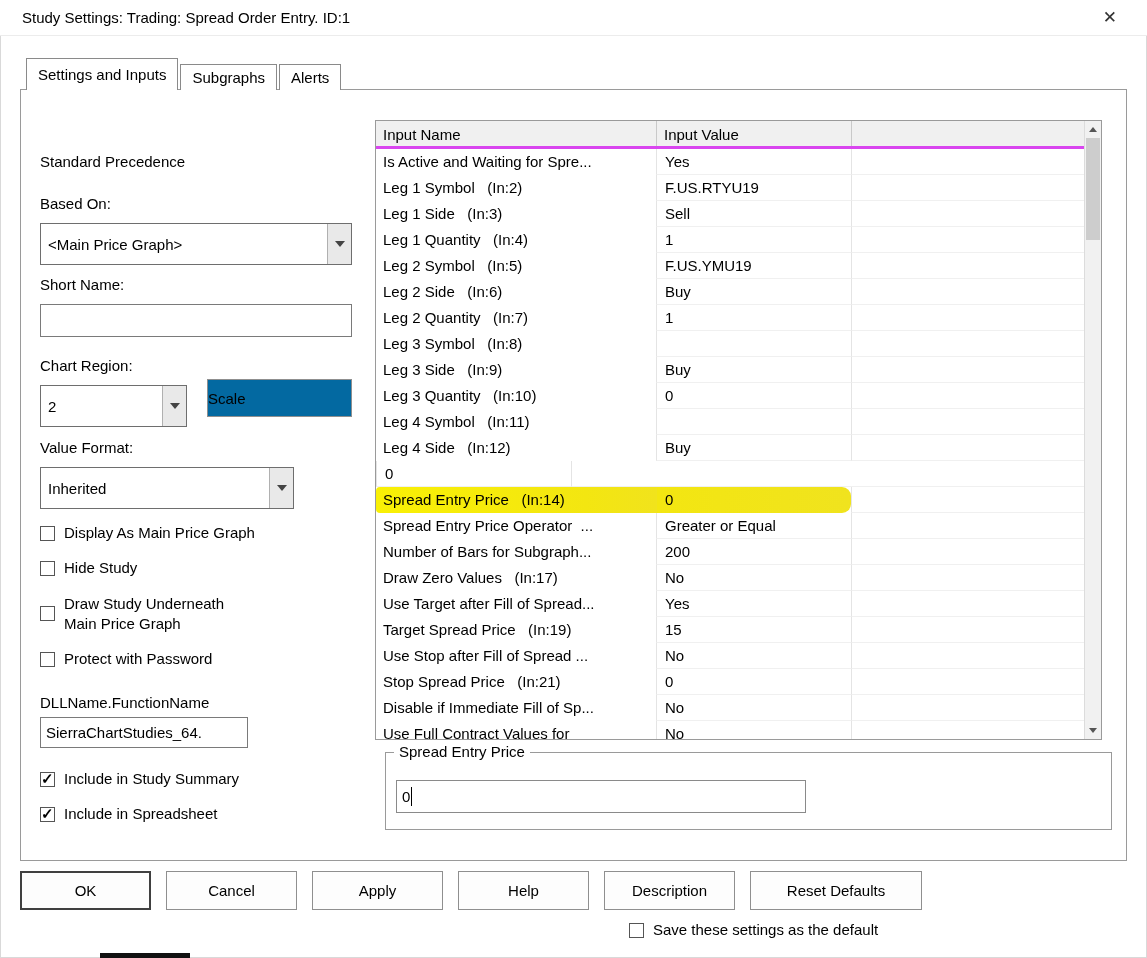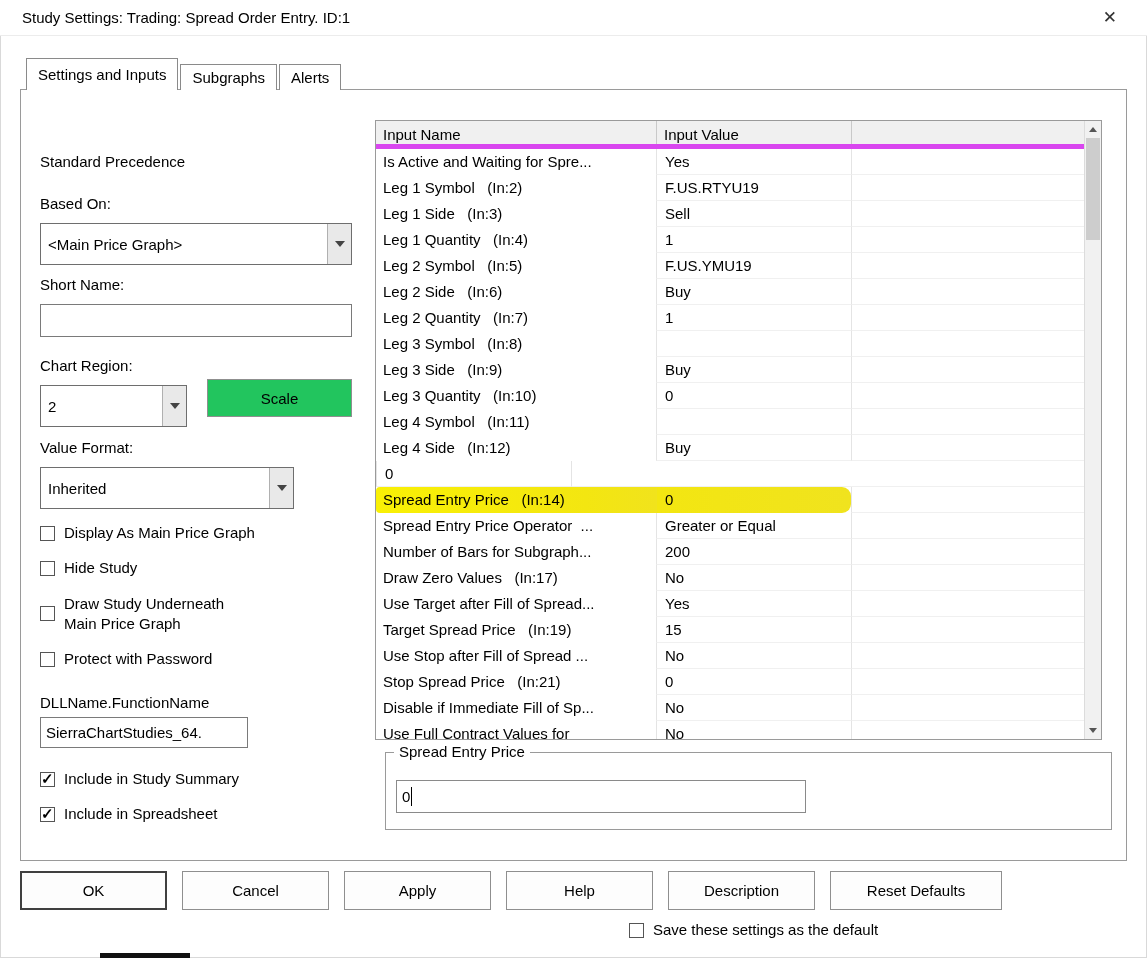--- a/index.html
+++ b/index.html
@@ -35,36 +35,36 @@
   .combo .arrow-btn { width: 24px; align-self: stretch; background: #e9e9e9;
     border-left: 1px solid #b0b0b0; display: flex; align-items: center; justify-content: center; }
   .tri-down { width: 0; height: 0; border-left: 5px solid transparent;
     border-right: 5px solid transparent; border-top: 6px solid #444; }
   .tri-up-s { width: 0; height: 0; border-left: 4px solid transparent;
     border-right: 4px solid transparent; border-bottom: 5px solid #555; }
   .tri-down-s { width: 0; height: 0; border-left: 4px solid transparent;
     border-right: 4px solid transparent; border-top: 5px solid #555; }
   .textbox { position: absolute; border: 1px solid #7a7a7a; background: #fff;
     font-family: "Liberation Sans", sans-serif; font-size: 15px; padding: 0 5px; }
-  .pushbtn { position: absolute; background: #22c55e; border: 1px solid #8f8f8f;
-    font-family: "Liberation Sans", sans-serif; font-size: 15px; text-align: center; }
+  .pushbtn { position: absolute; background: #0369a1; border: 1px solid #8f8f8f;
+    font-family: "Liberation Sans", sans-serif; font-size: 15px; text-align: left; }
 
   
   .cbgroup { position: absolute; }
   .cbrow { display: flex; align-items: center; margin-bottom: 15px; }
   .cbbox { width: 15px; height: 15px; border: 1px solid #555; background: #fff;
     margin-right: 9px; flex: 0 0 15px; position: relative; }
   .cbbox.checked::after { content: "✓"; position: absolute; left: 0px; top: -3px;
     font-size: 15px; font-weight: bold; color: #000; }
   .cblabel { white-space: pre-line; line-height: 1.35; }
 
   
   .itable { position: absolute; left: 375px; top: 120px; width: 727px; height: 620px;
     border: 1px solid #9a9a9a; background: #fff; overflow: hidden; }
-  .thead { display: flex; height: 28px; background: #f0f0f0; border-bottom: 5px solid #d946ef; }
+  .thead { display: flex; height: 28px; background: #f0f0f0; border-bottom: 3px solid #d946ef; }
   .hcell { line-height: 27px; padding-left: 7px; overflow: hidden; white-space: pre; }
   .hcell.c0 { width: 280px; }
   .hcell.c1 { width: 195px; border-left: 1px solid #c9c9c9; }
   .hcell.c2 { flex: 1; border-left: 1px solid #c9c9c9; }
   .trow { display: flex; height: 26px; }
   .tcell { line-height: 25px; overflow: hidden; white-space: pre; }
   .tcell.c0 { width: 280px; padding-left: 7px; }
   .tcell.c1 { width: 195px; padding-left: 8px; border-left: 1px solid #e4e4e4; border-bottom: 1px solid #f0f0f0; }
   .tcell.c2 { flex: 1; border-left: 1px solid #e4e4e4; border-bottom: 1px solid #f0f0f0; }
   .trow.hl .tcell.c0 { background: linear-gradient(90deg, #f9f005, #f3e611 75%, #f1e31c);
@@ -85,21 +85,21 @@
   .groupbox { position: absolute; left: 375px; top: 752px; width: 727px; height: 78px;
     border: 1px solid #9a9a9a; margin-left: 10px; }
   .groupbox .gtitle { position: absolute; top: -10px; left: 8px; background: #fff;
     padding: 0 5px; font-size: 15px; }
   .entry-input { position: absolute; left: 10px; top: 27px; width: 410px; height: 33px;
     border: 1px solid #8a8a8a; background: #fff; display: flex; align-items: center; padding-left: 5px; }
   .caret { display: inline-block; width: 1px; height: 19px; background: #000; margin-left: 1px; }
 
   
   .btnrow { position: absolute; left: 20px; top: 871px; display: flex; gap: 15px; }
-  .btn { width: 147px; height: 39px; background: #fdfdfd; border: 1px solid #8f8f8f;
+  .btn { width: 131px; height: 39px; background: #fdfdfd; border: 1px solid #8f8f8f;
     font-family: "Liberation Sans", sans-serif; font-size: 15px; color: #000; }
   .btn:last-child { width: 172px; }
   .btn.default-btn { border: 2px solid #404040; }
 
   .save-default { position: absolute; left: 629px; top: 920px; display: flex; align-items: center; }
 
   .artifact { position: absolute; left: 100px; top: 953px; width: 90px; height: 5px; background: #111; }
 </style>
 </head>
 <body>

